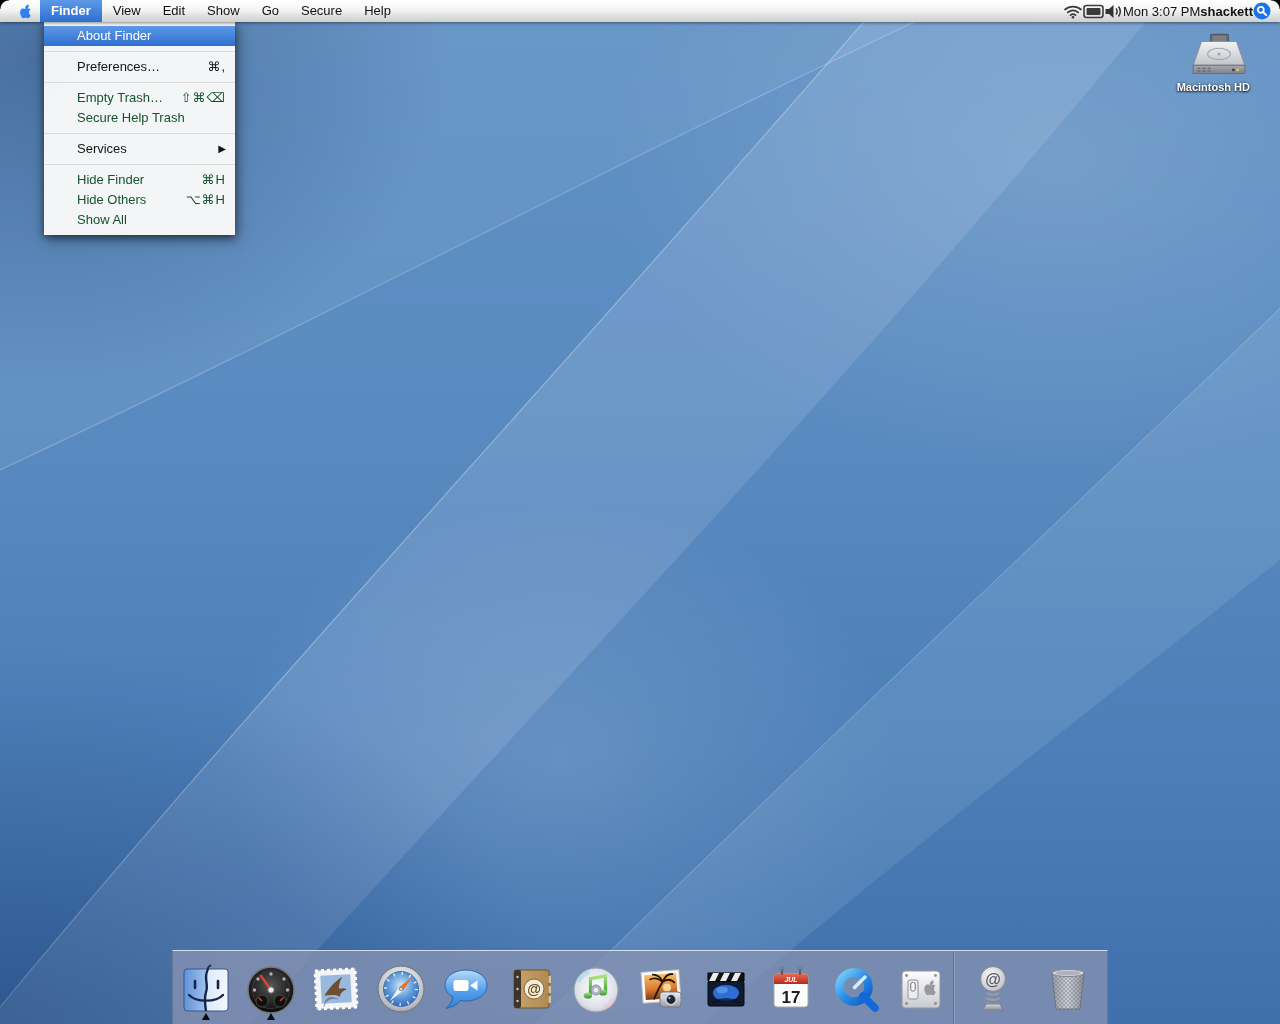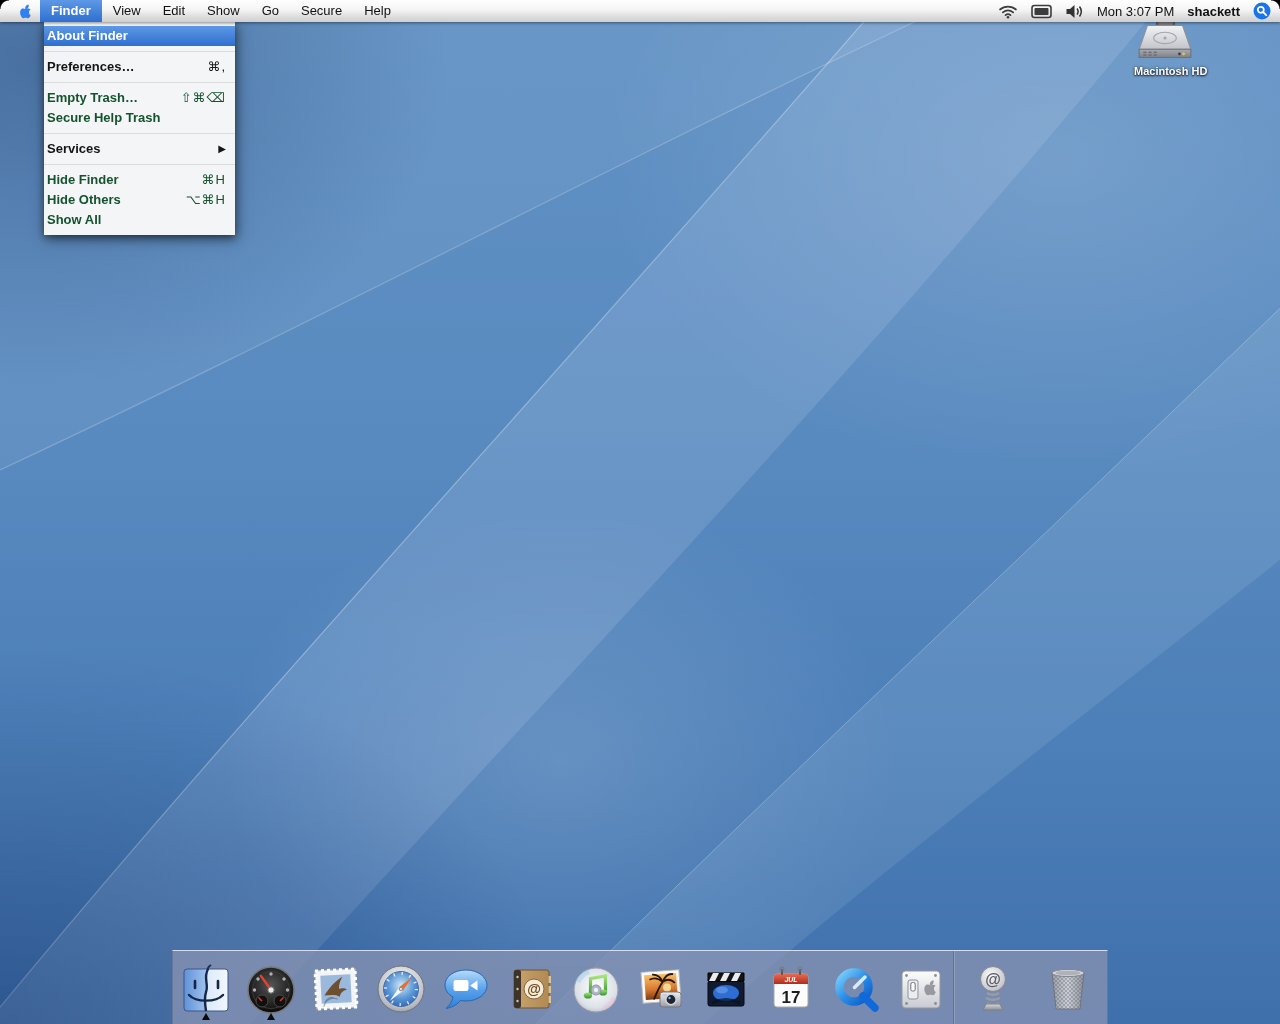--- a/index.html
+++ b/index.html
@@ -15,42 +15,42 @@
   
   #menubar{position:absolute;top:0;left:0;right:0;height:22px;z-index:100;
     display:flex;align-items:flex-end;
     background:linear-gradient(180deg,#ffffff 0%,#f4f4f4 45%,#dedede 75%,#cfcfcf 100%);
     box-shadow:0 1px 3px rgba(0,0,0,.45);font-size:13px;color:#111;}
   #apple-menu{width:30px;height:22px;display:flex;align-items:center;justify-content:center;margin-left:10px;}
   #menus{display:flex;height:22px;}
   .menu-title{padding:0 11px;line-height:22px;height:22px;white-space:nowrap;}
   .menu-title.active{background:linear-gradient(180deg,var(--menu-highlight-top,#5e99e6),var(--menu-highlight-bottom,#2e6fd0));
     color:#fff;font-weight:bold;}
-  #status{margin-left:auto;display:flex;align-items:center;gap:13px;padding-right:9px;height:22px;}
+  #status{margin-left:auto;display:flex;align-items:center;padding-right:9px;height:22px;}
   #status svg{display:block;}
   #clock{white-space:nowrap;}
   #user{font-weight:bold;white-space:nowrap;}
 
   
   #finder-dropdown{position:absolute;top:22px;left:44px;width:191px;z-index:90;
     background:rgba(250,250,250,.96);padding:4px 0 5px 0;
     box-shadow:2px 4px 12px rgba(0,0,0,.5), -1px 2px 6px rgba(0,0,0,.3);
     font-size:13px;color:#151515;}
   .row{display:flex;align-items:center;height:20px;line-height:20px;}
-  .row .lbl{margin-left:3px;white-space:nowrap;font-weight:bold;}
+  .row .lbl{margin-left:33px;white-space:nowrap;}
   .row .sc{margin-left:auto;margin-right:9px;white-space:nowrap;letter-spacing:1px;}
   .row .arrow{margin-left:auto;margin-right:9px;font-size:10px;}
   .row.dis{color:#14532d;}
   .row.hl{background:linear-gradient(180deg,var(--menu-highlight-top,#5e99e6),var(--menu-highlight-bottom,#2e6fd0));color:#fff;}
   .sep{height:11px;position:relative;}
   .sep::after{content:"";position:absolute;left:0;right:0;top:5px;height:1px;background:#dcdcdc;}
 
   
-  #hd-icon{position:absolute;top:16px;right:30px;width:116px;z-index:10;
-    display:flex;flex-direction:column;align-items:flex-start;cursor:default;}
+  #hd-icon{position:absolute;top:32px;right:30px;width:116px;z-index:10;
+    display:flex;flex-direction:column;align-items:flex-end;cursor:default;}
   #hd-icon .label{margin-top:1px;font-size:11px;font-weight:bold;color:#fff;
     text-shadow:0 1px 2px rgba(0,0,0,.9), 0 0 3px rgba(0,0,0,.5);}
 
   
   #dock{position:absolute;left:172px;top:950px;width:936px;height:74px;z-index:50;
     display:flex;box-sizing:border-box;
     background:var(--dock-background,rgba(134,146,178,.78));
     border-top:1px solid rgba(222,230,246,.9);
     border-left:1px solid rgba(90,100,130,.5);
     border-right:1px solid rgba(90,100,130,.5);}

